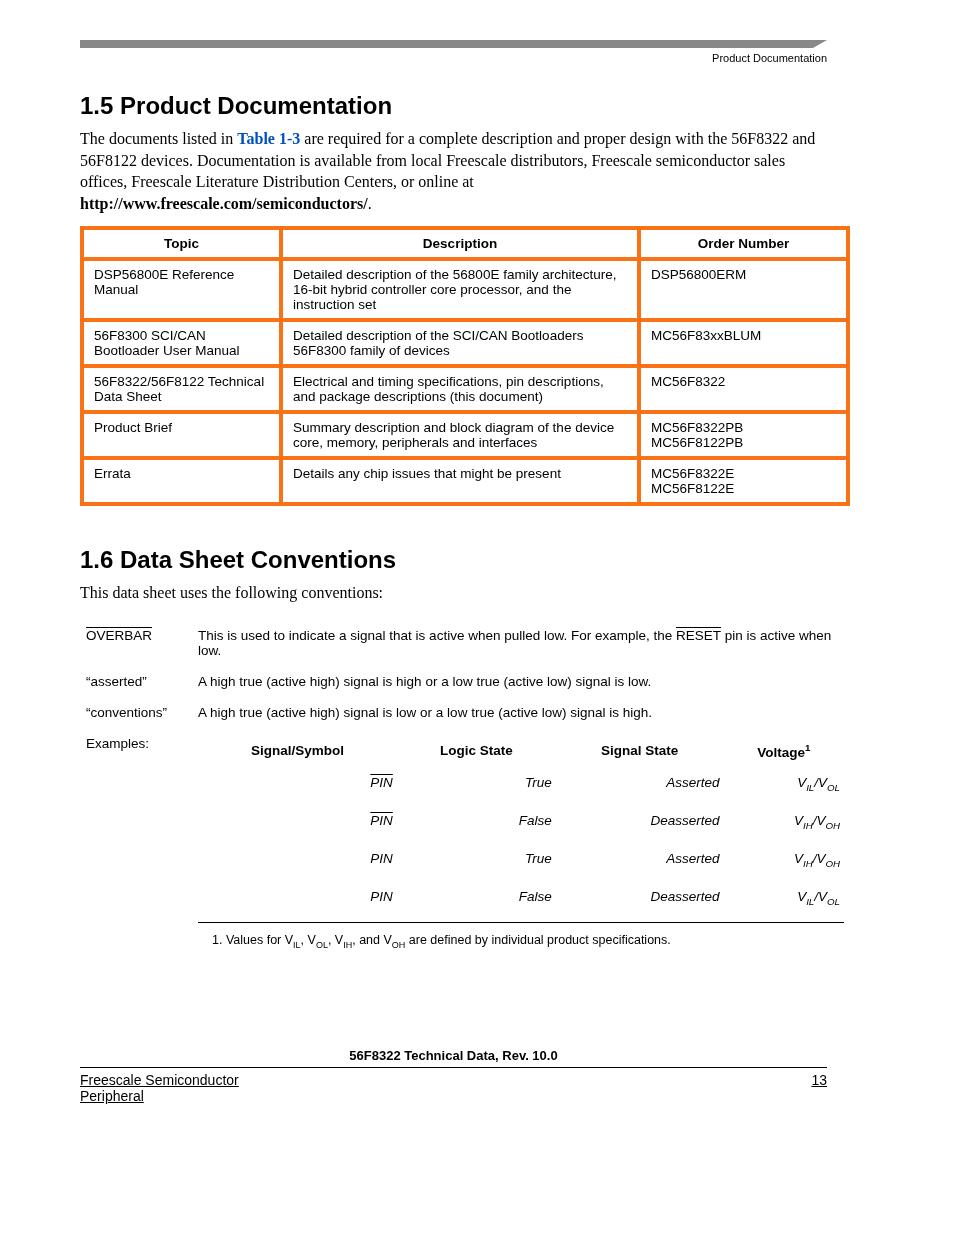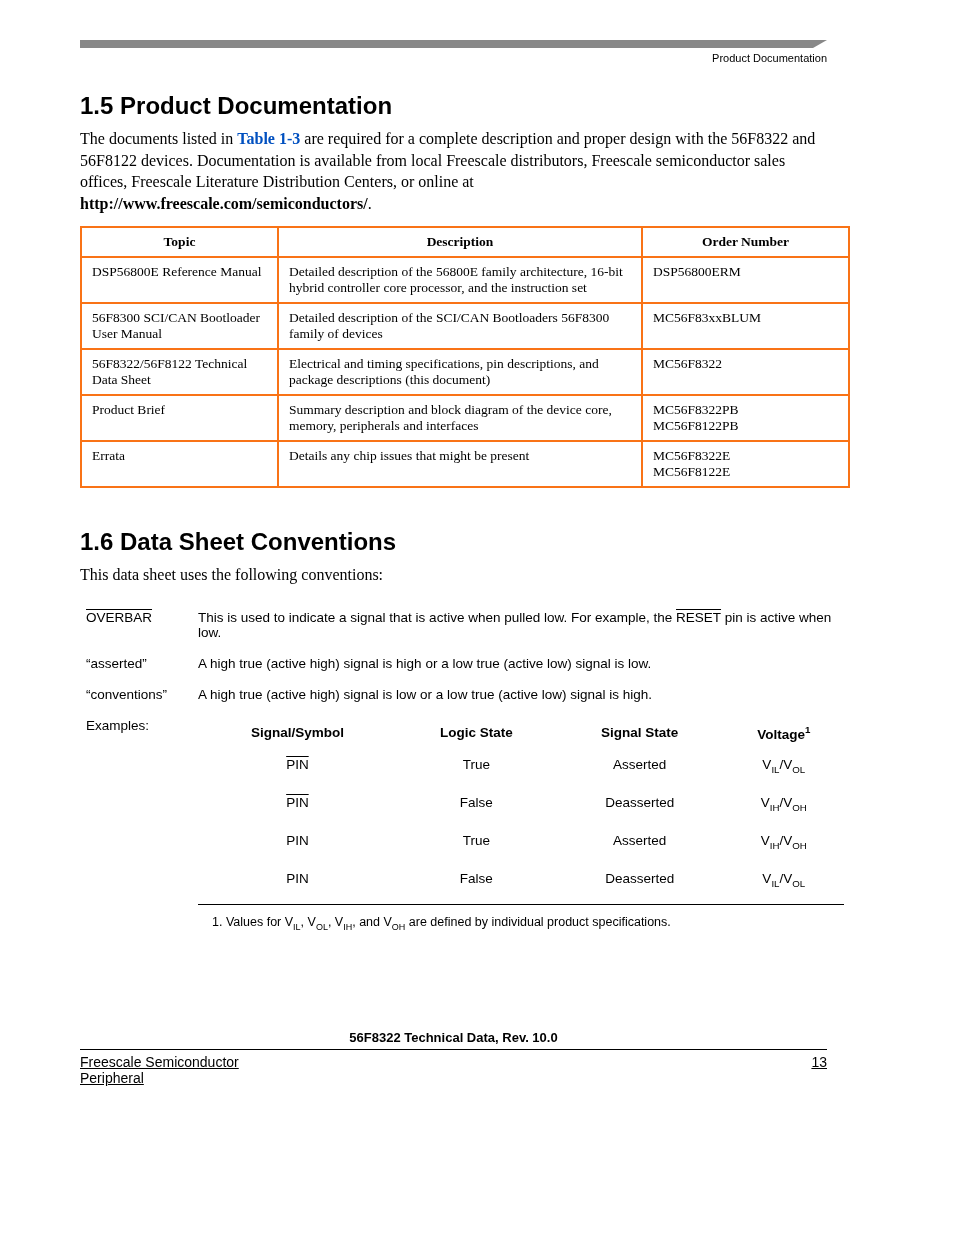--- a/index.html
+++ b/index.html
@@ -65,25 +65,24 @@
     font-size: 15px;
     margin: 18px 0 8px 0;
   }
   table.doc-table {
     border-collapse: collapse;
     width: 770px;
     margin: 0 auto 40px auto;
     font-size: 13.5px;
   }
   table.doc-table th, table.doc-table td {
-    border: 2px solid #f97316;
+    border: 4px solid #f97316;
     padding: 6px 10px;
     text-align: left;
     vertical-align: top;
-    font-family: Liberation Serif, serif;
   }
   table.doc-table th {
     font-weight: bold;
     text-align: center;
   }
   .conv-table {
     width: 770px;
     margin: 16px auto 12px auto;
     font-size: 13.5px;
     border-collapse: collapse;
@@ -103,22 +102,23 @@
     width: 100%;
     border-collapse: collapse;
     font-size: 13.5px;
   }
   .examples-table th {
     font-weight: bold;
     text-align: center;
     padding: 6px 4px;
   }
   .examples-table td {
-    text-align: center;
+    text-align: right;
     padding: 10px 4px;
+    font-style: italic;
   }
   .examples-wrap {
     border-bottom: 1px solid #000;
     padding-bottom: 6px;
   }
   .footnote {
     font-size: 12.5px;
     margin: 10px 0 0 14px;
   }
   sub {

